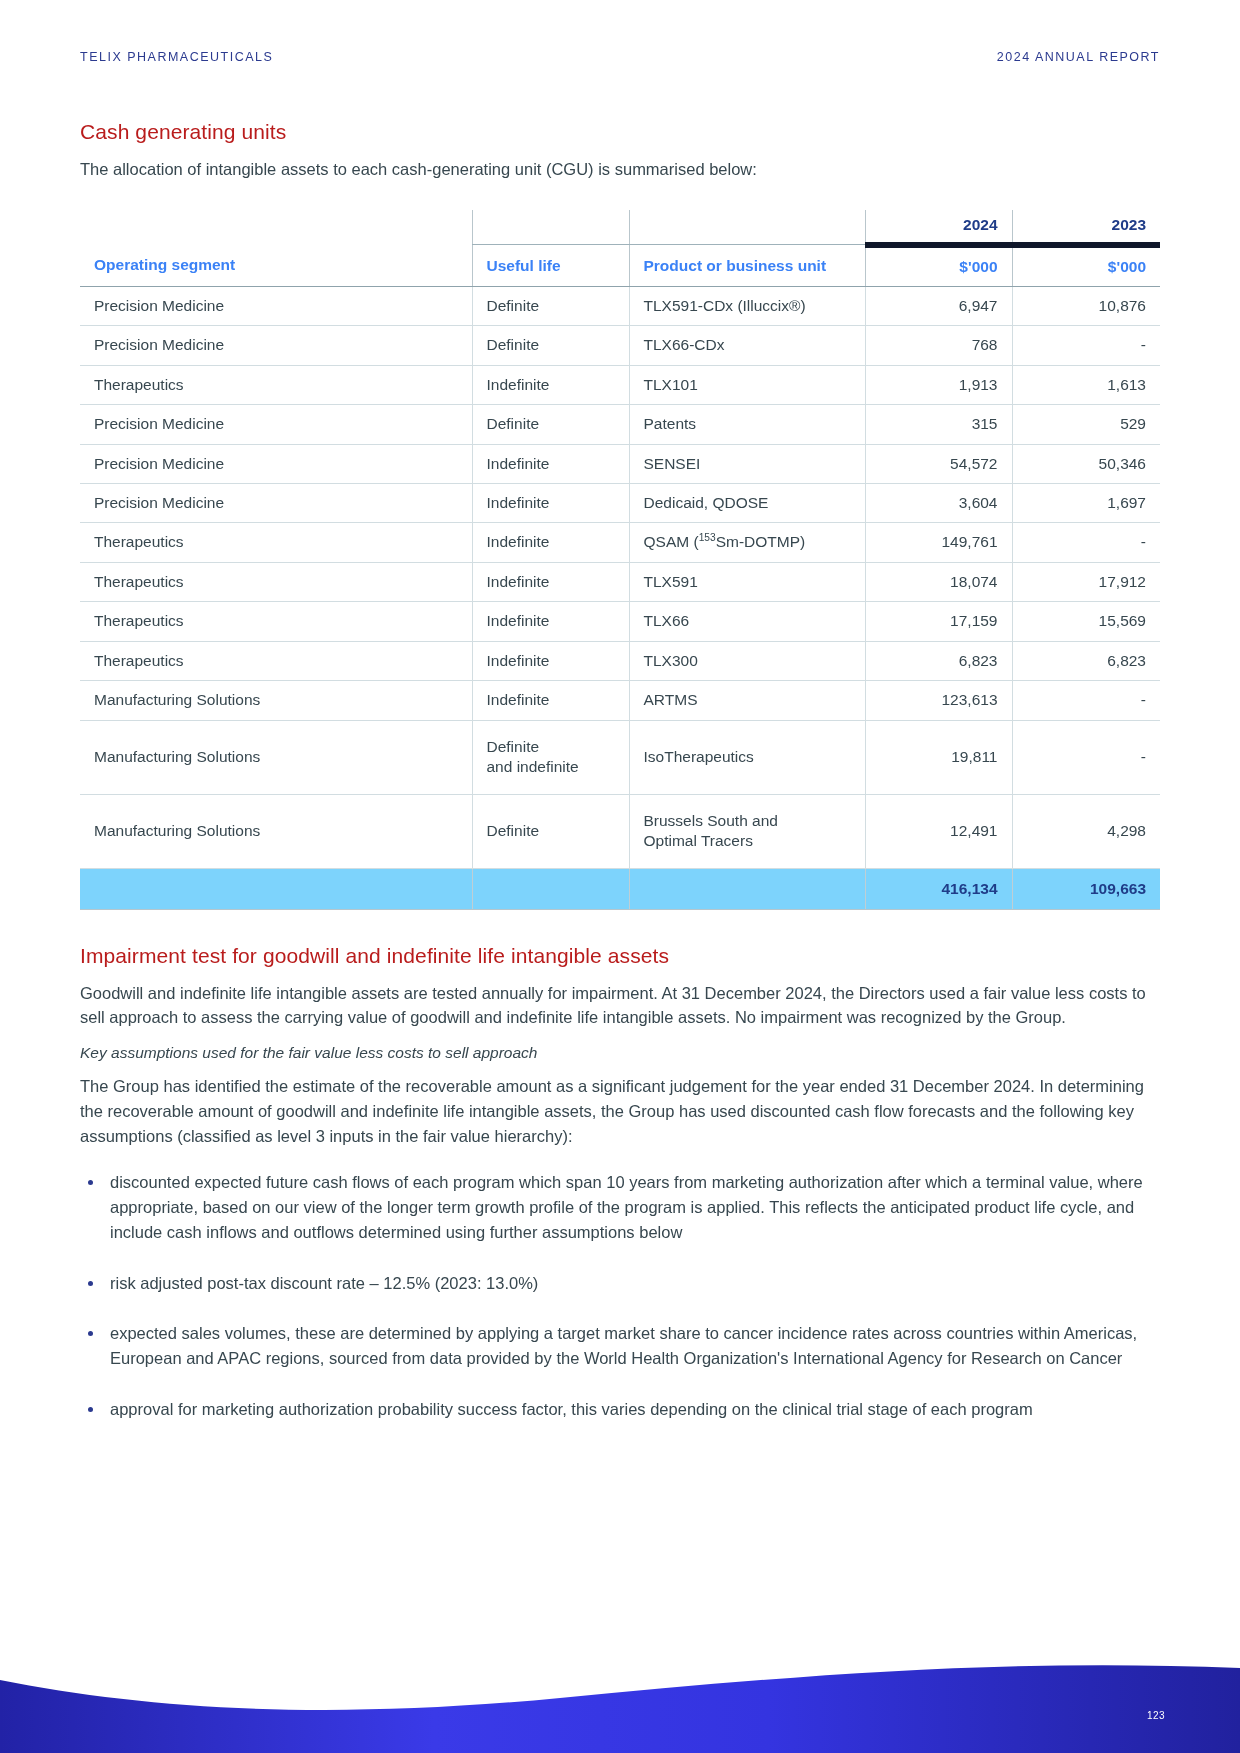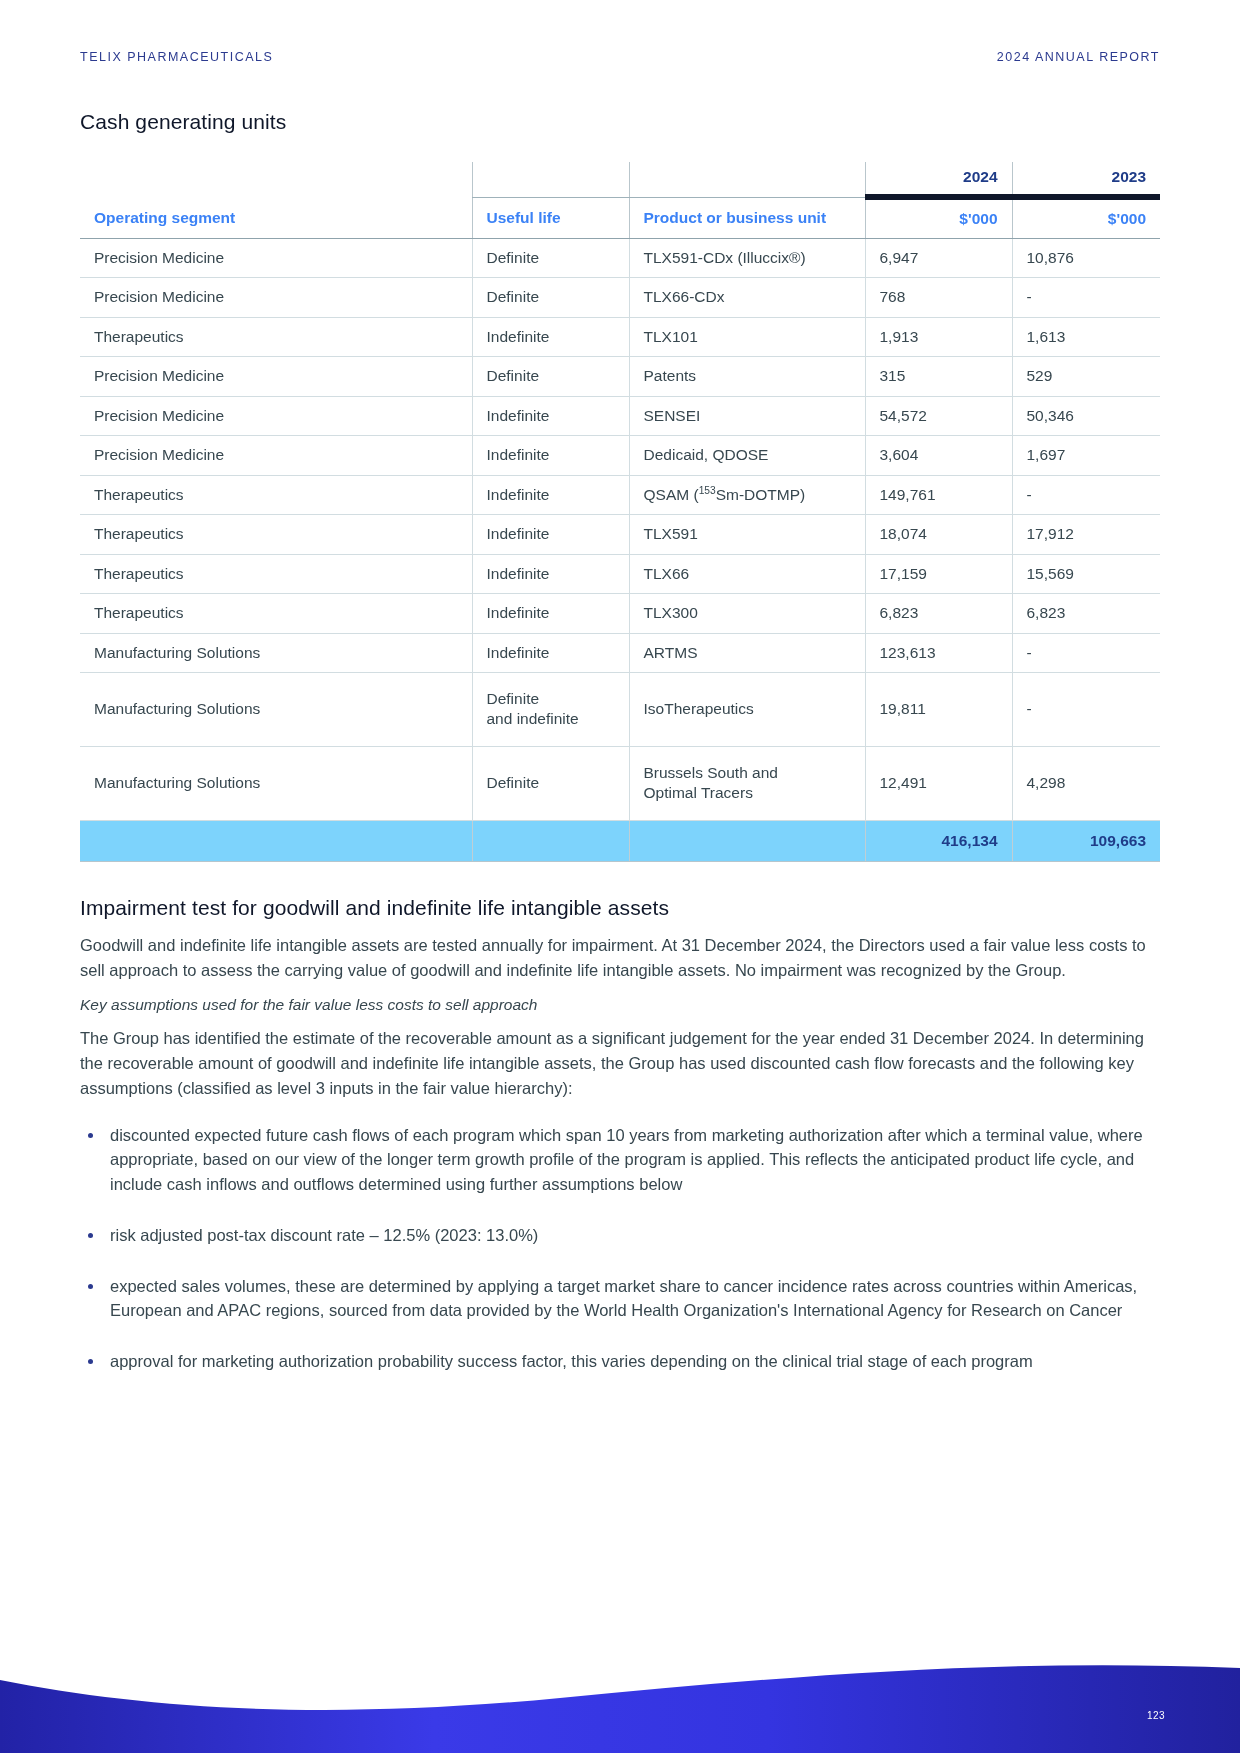--- a/index.html
+++ b/index.html
@@ -48,23 +48,24 @@
   .content {
     position: absolute;
     top: 110px;
     left: 80px;
     width: 1080px;
   }
 
   h2.section-heading {
     font-size: 21px;
     font-weight: 400;
-    color: #0f172a;
+    color: #b91c1c;
     margin-bottom: 13px;
     letter-spacing: 0.1px;
+    margin-top: 10px;
   }
 
   p.body-text {
     font-size: 16.5px;
     line-height: 1.5;
     color: #37474f;
     margin-bottom: 14px;
   }
 
   p.italic-note {
@@ -122,21 +123,21 @@
   }
   tr.hdr-labels td.first { border-left: none; }
   tr.hdr-labels td.num { text-align: right; }
 
   tr.data-row td {
     border-bottom: 1px solid #d2dde1;
     border-left: 1px solid #d2dde1;
     line-height: 1.32;
   }
   tr.data-row td.first { border-left: none; }
-  tr.data-row td.num { }
+  tr.data-row td.num { text-align: right; }
   tr.data-row td.tall { padding-top: 16px; padding-bottom: 16px; }
 
   tr.total-row td {
     background: #7dd3fc;
     color: #1f3c88;
     font-weight: bold;
     text-align: right;
     border-left: 1px solid #c0ced4;
     border-bottom: 1px solid #b6c6cd;
     padding-top: 11px;
@@ -197,20 +198,21 @@
 <div class="page">
 
   <div class="running-header">
     <span class="rh-left">TELIX PHARMACEUTICALS</span>
     <span class="rh-right">2024 ANNUAL REPORT</span>
   </div>
 
   <div class="content">
 
     <h2 class="section-heading">Cash generating units</h2>
+    <p class="body-text">The allocation of intangible assets to each cash-generating unit (CGU) is summarised below:</p>
 
     <table class="cgu-table">
       <colgroup>
         <col class="c-seg">
           <col class="c-life">
           <col class="c-prod">
           <col class="c-2024">
           <col class="c-2023">
       </colgroup>
       <tbody>

